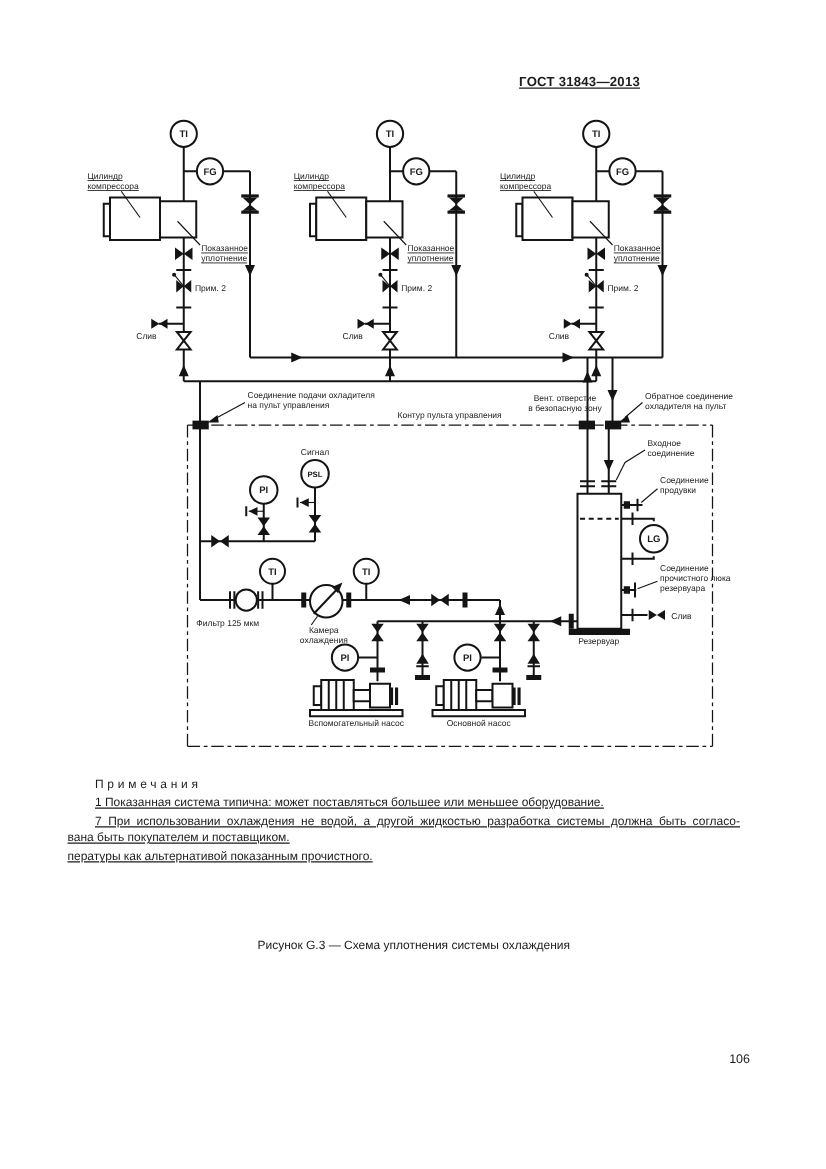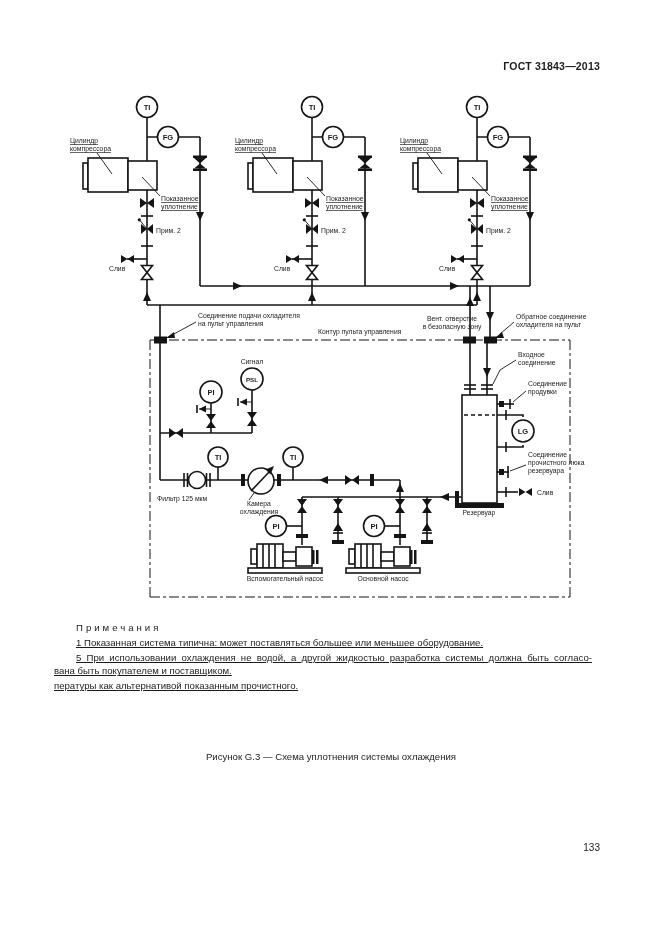--- a/index.html
+++ b/index.html
@@ -1,20 +1,20 @@
 <!DOCTYPE html>
 <html><head>
 <meta charset="utf-8">
 <style>
   html,body{margin:0;padding:0;}
   body{width:661px;height:935px;position:relative;background:#ffffff;
        font-family:"Liberation Sans",sans-serif;color:#1c1c1c;}
   .abs{position:absolute;}
-  #doc-header{top:60px;left:0;width:600px;text-align:right;
-              font-size:10.5px;font-weight:bold;letter-spacing:.2px;}
+  #doc-header{top:60px;left:0;width:512px;text-align:right;
+              font-size:10.5px;font-weight:bold;letter-spacing:.2px;text-decoration:underline;}
   #diagram-svg{top:0;left:0;}
   svg{font-family:"Liberation Sans",sans-serif;}
   svg .pipe{stroke:#141414;stroke-width:1.6;fill:none;}
   svg .thin{stroke:#141414;stroke-width:.9;fill:none;}
   svg .sym{stroke:#141414;stroke-width:1.6;fill:#ffffff;}
   svg .blk{fill:#141414;stroke:none;}
   svg .dash{stroke:#141414;stroke-width:1;fill:none;stroke-dasharray:10 3 3 3;}
   svg text{fill:#1c1c1c;font-size:6.8px;}
   svg .inst{font-size:7.6px;font-weight:bold;text-anchor:middle;}
   svg .inst-s{font-size:6.2px;font-weight:bold;text-anchor:middle;}
@@ -314,22 +314,22 @@
   </g>
   <text x="537" y="495">Слив</text>
 </svg>
 
 <div class="abs" id="notes">
   <div class="head">Примечания</div>
   <div class="para">
     <div class="ln ind">1 Показанная система типична: может поставляться большее или меньшее оборудование.</div>
   </div>
   <div class="para">
-    <div class="ln ind stretch">5 При использовании охлаждения не водой, а другой жидкостью разработка системы должна быть согласо-</div>
+    <div class="ln ind stretch">7 При использовании охлаждения не водой, а другой жидкостью разработка системы должна быть согласо-</div>
     <div class="ln">вана быть покупателем и поставщиком.</div>
   </div>
   <div class="para">
     <div class="ln">пературы как альтернативой показанным прочистного.</div>
   </div>
 </div>
 
 <div class="abs" id="caption">Рисунок G.3 — Схема уплотнения системы охлаждения</div>
-<div class="abs" id="page-number">133</div>
+<div class="abs" id="page-number">106</div>
 
 </body></html>

